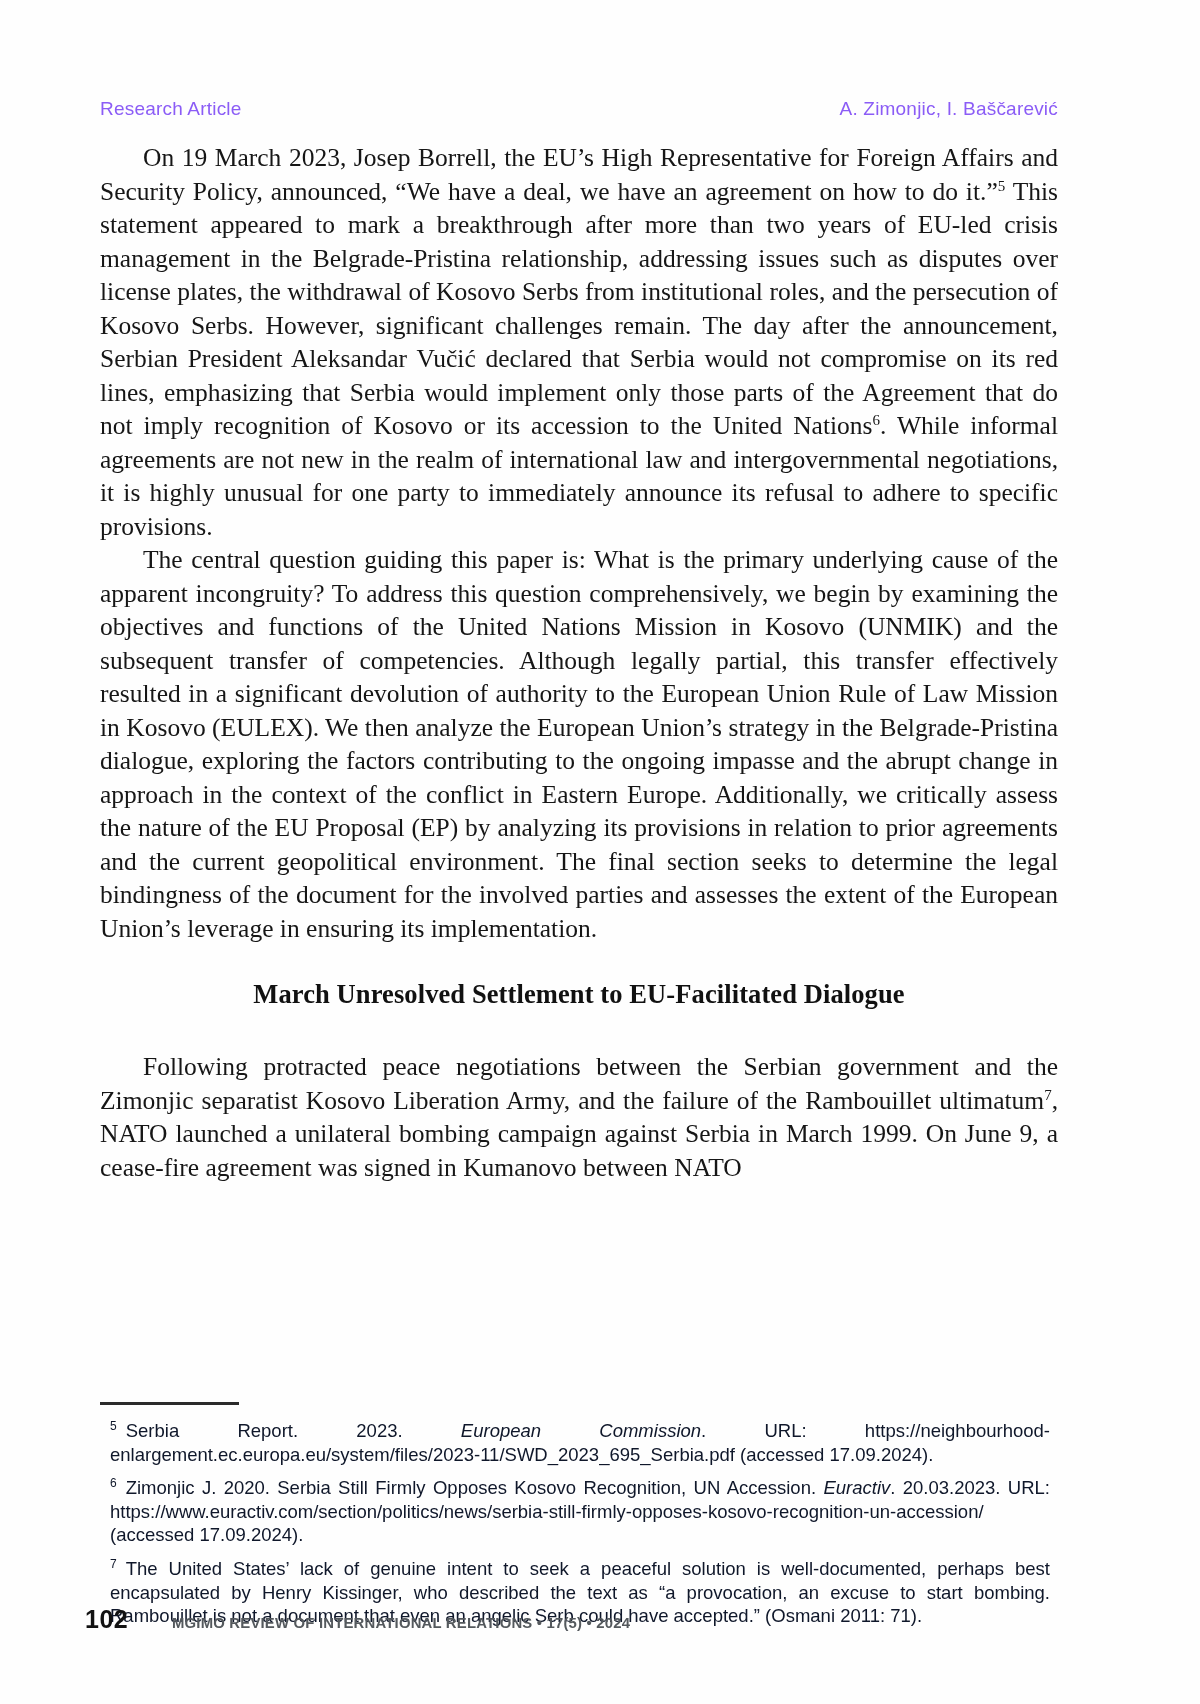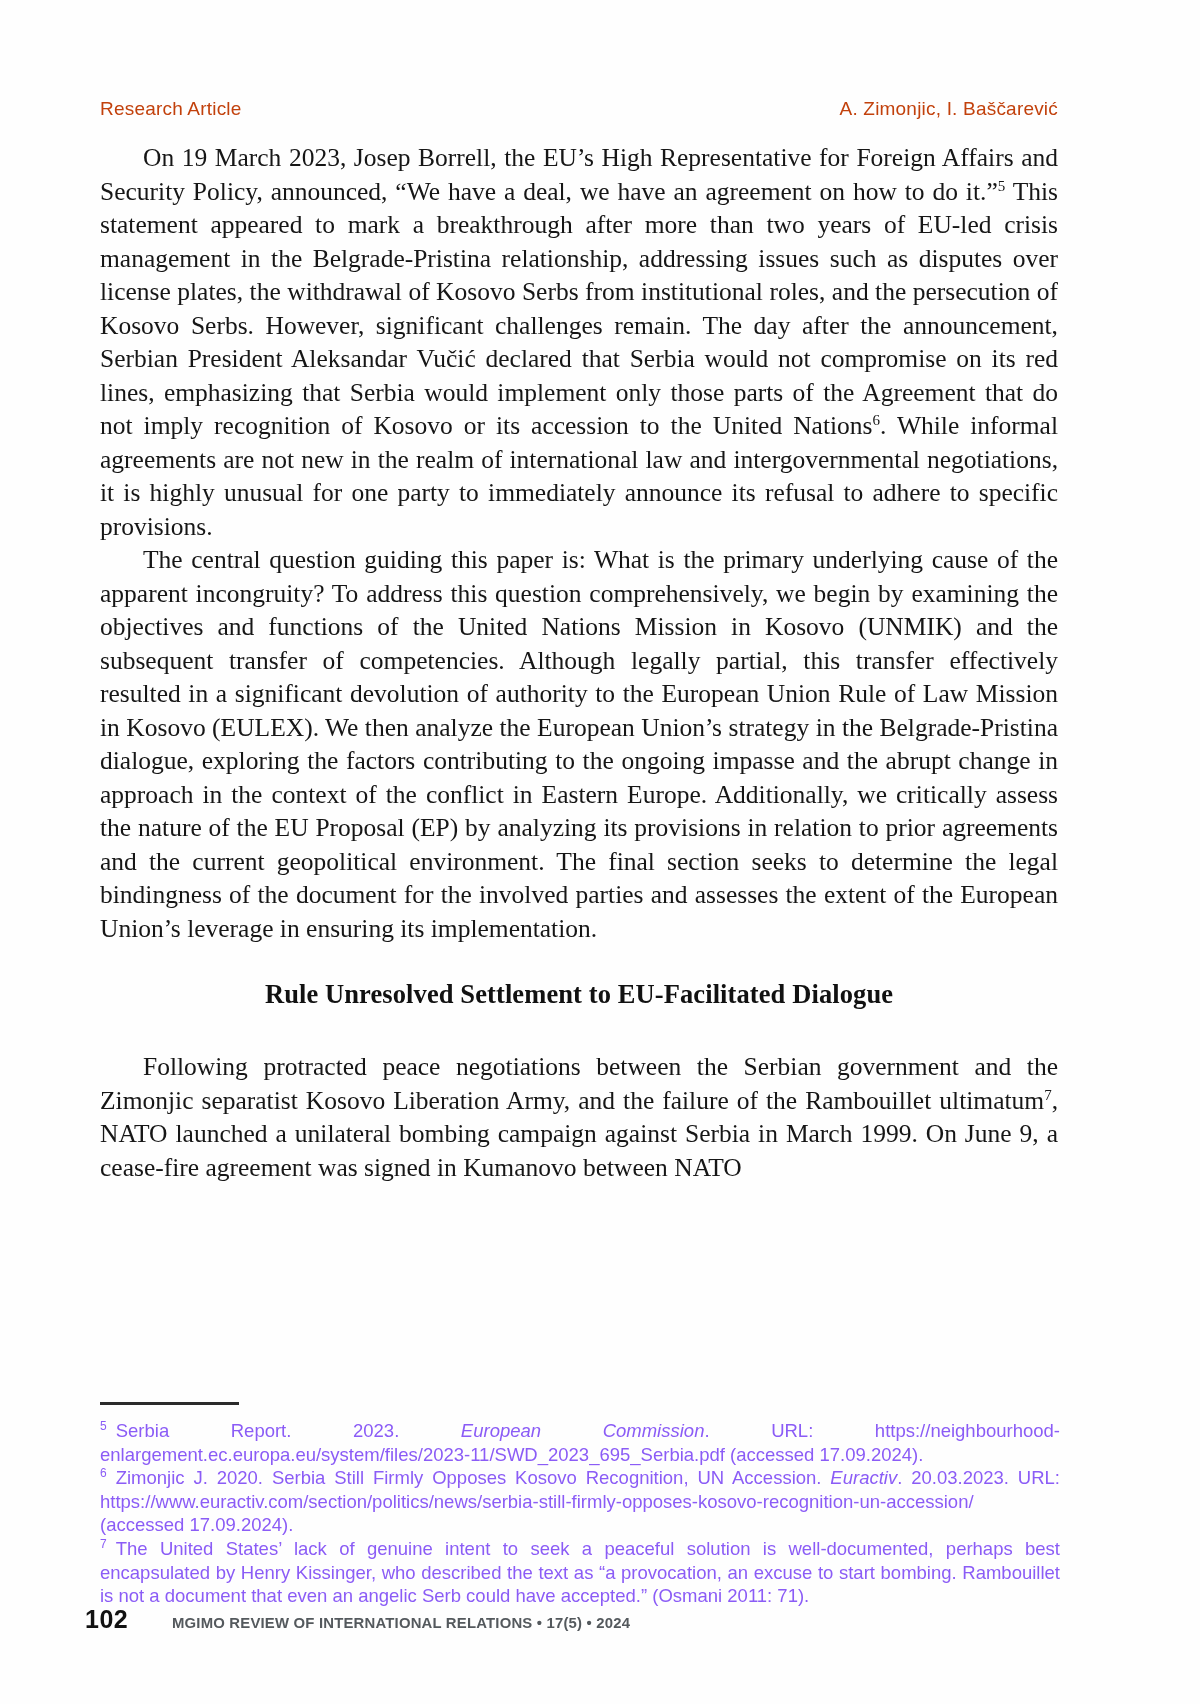--- a/index.html
+++ b/index.html
@@ -15,21 +15,21 @@
     position: absolute; inset: 0;
     background: #fefefe;
   }
 
   
   .running-header {
     position: absolute;
     left: 100px; right: 142px; top: 98px;
     display: flex; justify-content: space-between; align-items: baseline;
     font-family: "Liberation Sans", sans-serif;
-    font-size: 19px; font-weight: 400; color: #c2410c;
+    font-size: 19px; font-weight: 400; color: #8b5cf6;
     letter-spacing: 0.2px;
   }
 
   
   .text-column {
     position: absolute;
     left: 100px; width: 958px; top: 141px;
   }
   .body-p {
     margin: 0;
@@ -60,26 +60,26 @@
     position: absolute;
     left: 100px; width: 960px; top: 1402px;
   }
   .footnote-rule {
     width: 139px; height: 0;
     border: none;
     border-top: 3px solid #2b2b2b;
     margin: 0 0 14px 0;
   }
   .footnote {
-    margin: 0;
+    margin: 10px;
     font-family: "Liberation Sans", sans-serif;
     font-size: 18.5px;
     line-height: 23.6px;
     text-align: justify;
-    color: #8b5cf6;
+    color: #0f172a;
   }
   .footnote sup.fn-marker {
     font-size: 12px;
     line-height: 0;
     vertical-align: super;
     margin-right: 9px;
   }
   .footnote i { font-style: italic; }
 
   
@@ -110,21 +110,21 @@
 <div class="page">
 
   <div class="running-header">
     <span>Research Article</span>
     <span>A. Zimonjic, I. Baščarević</span>
   </div>
 
   <div class="text-column">
     <p class="body-p"><span>On 19 March 2023, Josep Borrell, the EU’s High Representative for Foreign Affairs and Security Policy, announced, “We have a deal, we have an agreement on how to do it.”</span><sup>5</sup><span> This statement appeared to mark a breakthrough after more than two years of EU-led crisis management in the Belgrade-Pristina relationship, addressing issues such as disputes over license plates, the withdrawal of Kosovo Serbs from institutional roles, and the persecution of Kosovo Serbs. However, significant challenges remain. The day after the announcement, Serbian President Aleksandar Vučić declared that Serbia would not compromise on its red lines, emphasizing that Serbia would implement only those parts of the Agreement that do not imply recognition of Kosovo or its accession to the United Nations</span><sup>6</sup><span>. While informal agreements are not new in the realm of international law and intergovernmental negotiations, it is highly unusual for one party to immediately announce its refusal to adhere to specific provisions.</span></p>
     <p class="body-p"><span>The central question guiding this paper is: What is the primary underlying cause of the apparent incongruity? To address this question comprehensively, we begin by examining the objectives and functions of the United Nations Mission in Kosovo (UNMIK) and the subsequent transfer of competencies. Although legally partial, this transfer effectively resulted in a significant devolution of authority to the European Union Rule of Law Mission in Kosovo (EULEX). We then analyze the European Union’s strategy in the Belgrade-Pristina dialogue, exploring the factors contributing to the ongoing impasse and the abrupt change in approach in the context of the conflict in Eastern Europe. Additionally, we critically assess the nature of the EU Proposal (EP) by analyzing its provisions in relation to prior agreements and the current geopolitical environment. The final section seeks to determine the legal bindingness of the document for the involved parties and assesses the extent of the European Union’s leverage in ensuring its implementation.</span></p>
-    <h2 class="section-heading">Rule Unresolved Settlement to EU-Facilitated Dialogue</h2>
+    <h2 class="section-heading">March Unresolved Settlement to EU-Facilitated Dialogue</h2>
     <p class="body-p"><span>Following protracted peace negotiations between the Serbian government and the Zimonjic separatist Kosovo Liberation Army, and the failure of the Rambouillet ultimatum</span><sup>7</sup><span>, NATO launched a unilateral bombing campaign against Serbia in March 1999. On June 9, a cease-fire agreement was signed in Kumanovo between NATO</span></p>
   </div>
 
   <div class="footnotes">
     <hr class="footnote-rule">
     <p class="footnote"><sup class="fn-marker">5</sup><span><span>Serbia Report. 2023. </span><i>European Commission</i><span>. URL: https://neighbourhood-enlargement.ec.europa.eu/system/files/2023-11/SWD_2023_695_Serbia.pdf (accessed 17.09.2024).</span></span></p>
     <p class="footnote"><sup class="fn-marker">6</sup><span><span>Zimonjic J. 2020. Serbia Still Firmly Opposes Kosovo Recognition, UN Accession. </span><i>Euractiv</i><span>. 20.03.2023. URL: https://www.euractiv.com/section/politics/news/serbia-still-firmly-opposes-kosovo-recognition-un-accession/ (accessed 17.09.2024).</span></span></p>
     <p class="footnote"><sup class="fn-marker">7</sup><span><span>The United States’ lack of genuine intent to seek a peaceful solution is well-documented, perhaps best encapsulated by Henry Kissinger, who described the text as “a provocation, an excuse to start bombing. Rambouillet is not a document that even an angelic Serb could have accepted.” (Osmani 2011: 71).</span></span></p>
   </div>
 

